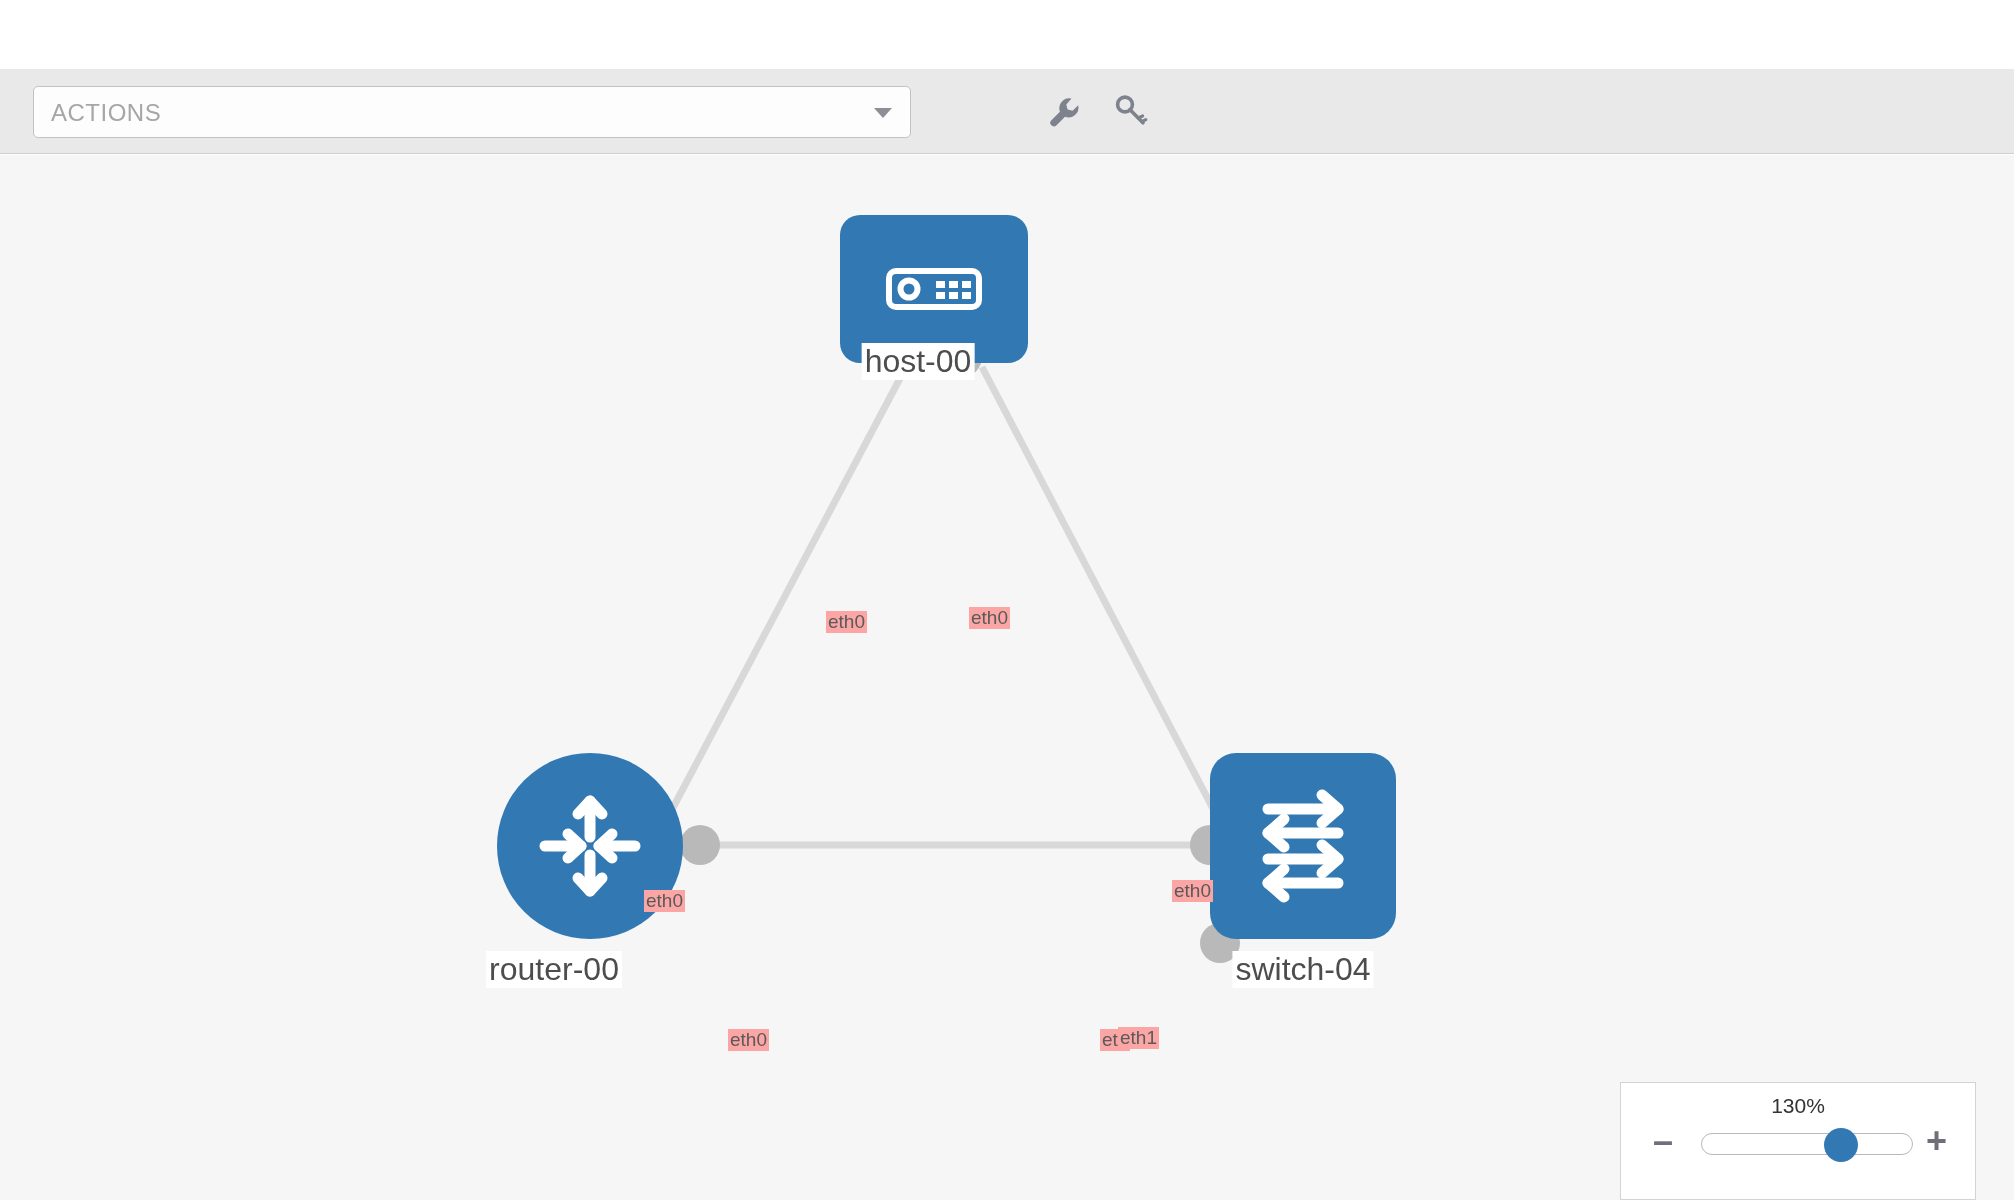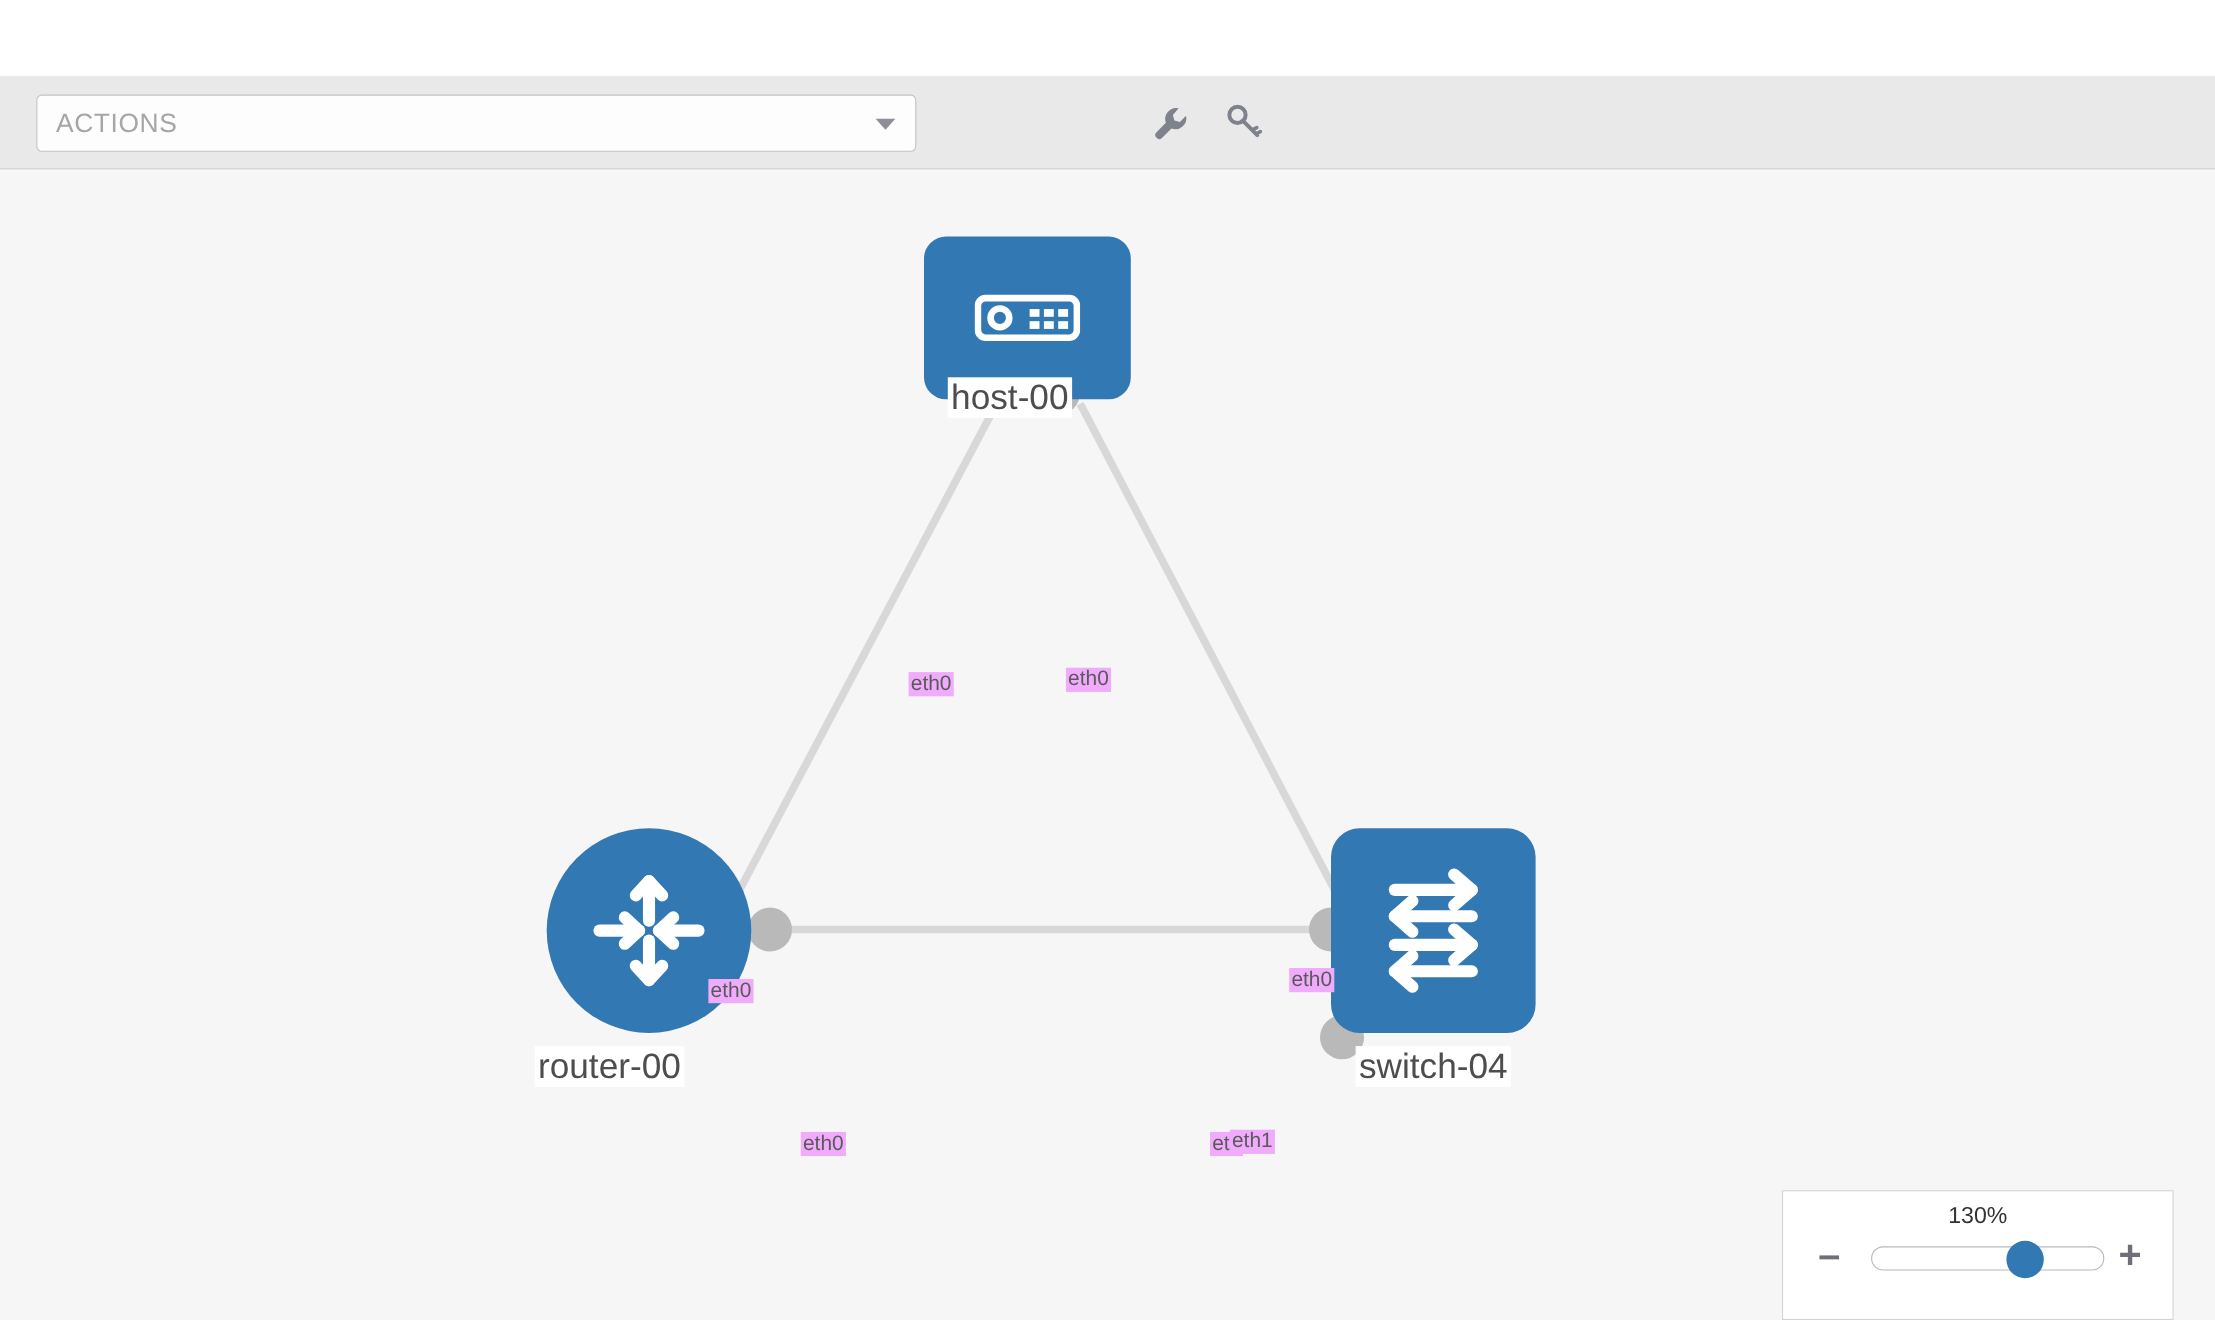--- a/index.html
+++ b/index.html
@@ -28,21 +28,21 @@
   }
   .close-btn svg { display: block; }
 
   
   .toolbar {
     position: absolute; left: 0; top: 69px; width: 2014px; height: 85px;
     background: #e9e9e9; border-bottom: 1px solid #cfcfcf;
   }
   .actions-select {
     position: absolute; left: 33px; top: 17px;
-    width: 800px; height: 52px;
+    width: 878px; height: 52px;
     background: #fdfdfd; border: 1px solid #c2c2c2; border-radius: 5px;
     cursor: pointer;
   }
   .actions-label {
     position: absolute; left: 17px; top: 12px;
     font-size: 24px; color: #a6a6a6; letter-spacing: 0.5px;
   }
   .caret {
     position: absolute; right: 18px; top: 21px;
     width: 0; height: 0;
@@ -85,21 +85,21 @@
   .node-label {
     position: absolute; white-space: nowrap;
     font-size: 32px; color: #4d4d4d;
     background: #ffffff; padding: 0 3px;
     transform: translateX(-50%);
   }
 
   .edge-label {
     position: absolute; white-space: nowrap;
     font-size: 19px; color: #5a5a5a;
-    background: #f0abfc; padding: 0 2px;
+    background: #fca5a5; padding: 0 2px;
   }
 
   .nub {
     position: absolute; width: 40px; height: 40px;
     border-radius: 50%; background: #b9b9b9;
   }
 
   
   .zoom-panel {
     position: absolute; left: 1620px; top: 1082px;

